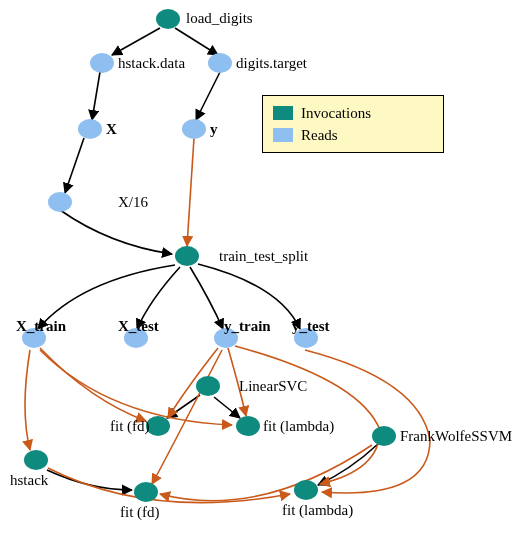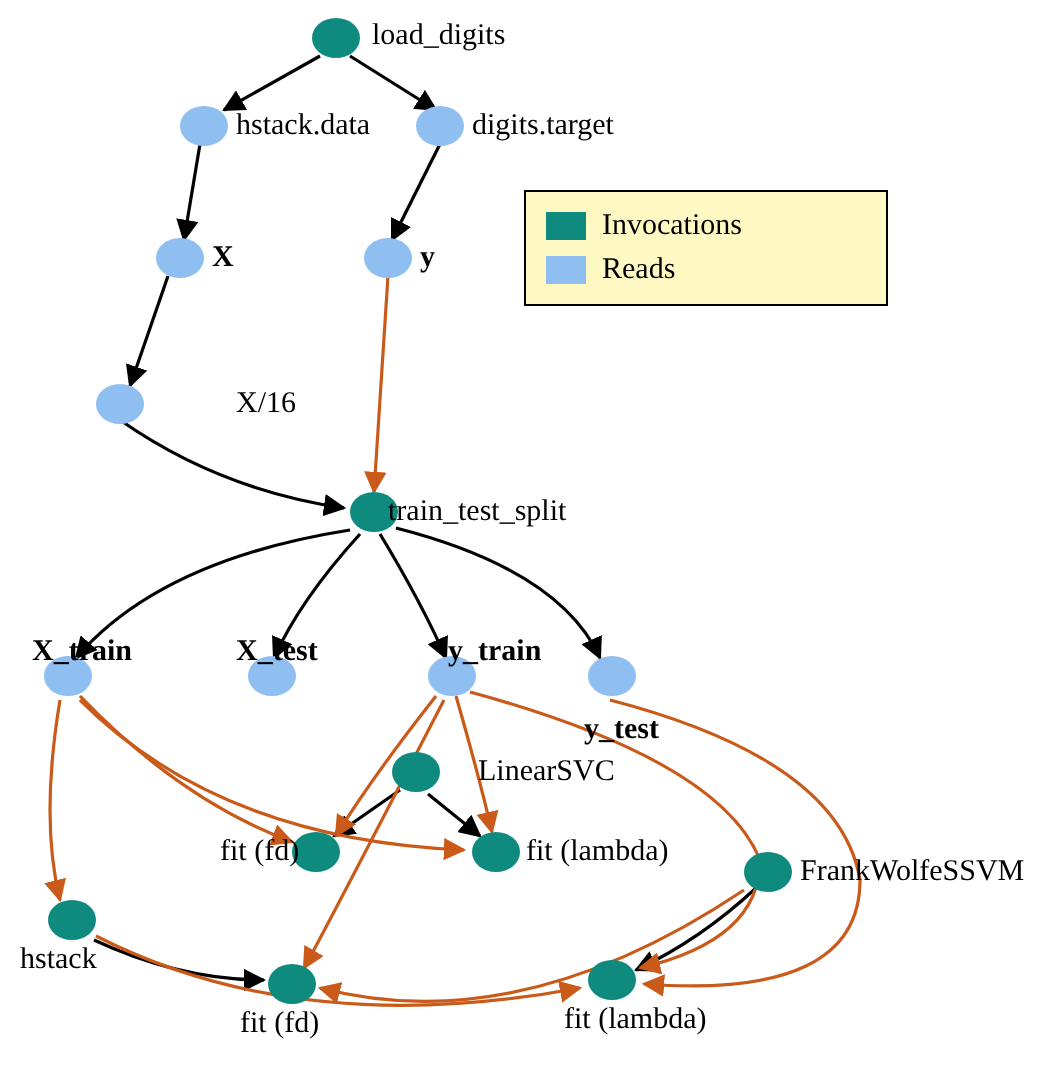--- a/index.html
+++ b/index.html
@@ -118,25 +118,25 @@
     <ellipse cx="306" cy="338" rx="12" ry="10" fill="#8fbef0"></ellipse>
   </g>
 </svg>
 
 <span class="node-label" style="left:186px; top:10px;">load_digits</span>
 <span class="node-label" style="left:118px; top:55px;">hstack.data</span>
 <span class="node-label" style="left:236px; top:55px;">digits.target</span>
 <span class="node-label bold" style="left:106px; top:121px;">X</span>
 <span class="node-label bold" style="left:210px; top:121px;">y</span>
 <span class="node-label" style="left:76px; top:194px;margin-left:42px;">X/16</span>
-<span class="node-label" style="left:194px; top:248px;">train_test_split</span>
+<span class="node-label" style="left:219px; top:248px;">train_test_split</span>
 <span class="node-label bold" style="left:16px; top:318px;">X_train</span>
 <span class="node-label bold" style="left:118px; top:318px;">X_test</span>
 <span class="node-label bold" style="left:224px; top:318px;">y_train</span>
-<span class="node-label bold" style="left:292px; top:318px;margin-top:39px;">y_test</span>
+<span class="node-label bold" style="left:292px; top:318px;">y_test</span>
 <span class="node-label" style="left:239px; top:378px;">LinearSVC</span>
 <span class="node-label" style="left:110px; top:418px;">fit (fd)</span>
 <span class="node-label" style="left:263px; top:418px;">fit (lambda)</span>
 <span class="node-label" style="left:400px; top:428px;">FrankWolfeSSVM</span>
 <span class="node-label" style="left:10px; top:472px;">hstack</span>
 <span class="node-label" style="left:120px; top:504px;">fit (fd)</span>
 <span class="node-label" style="left:282px; top:502px;">fit (lambda)</span>
 
 <div class="legend-box" style="left:262px; top:95px; width:160px;">
   <div class="legend-row">

